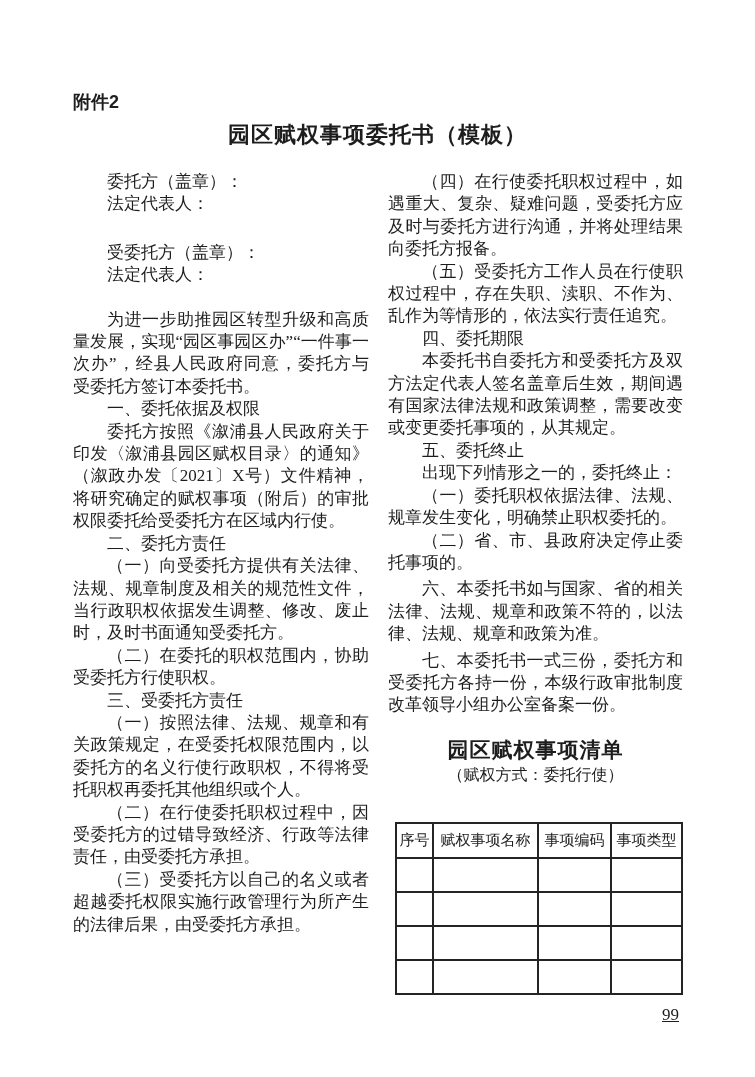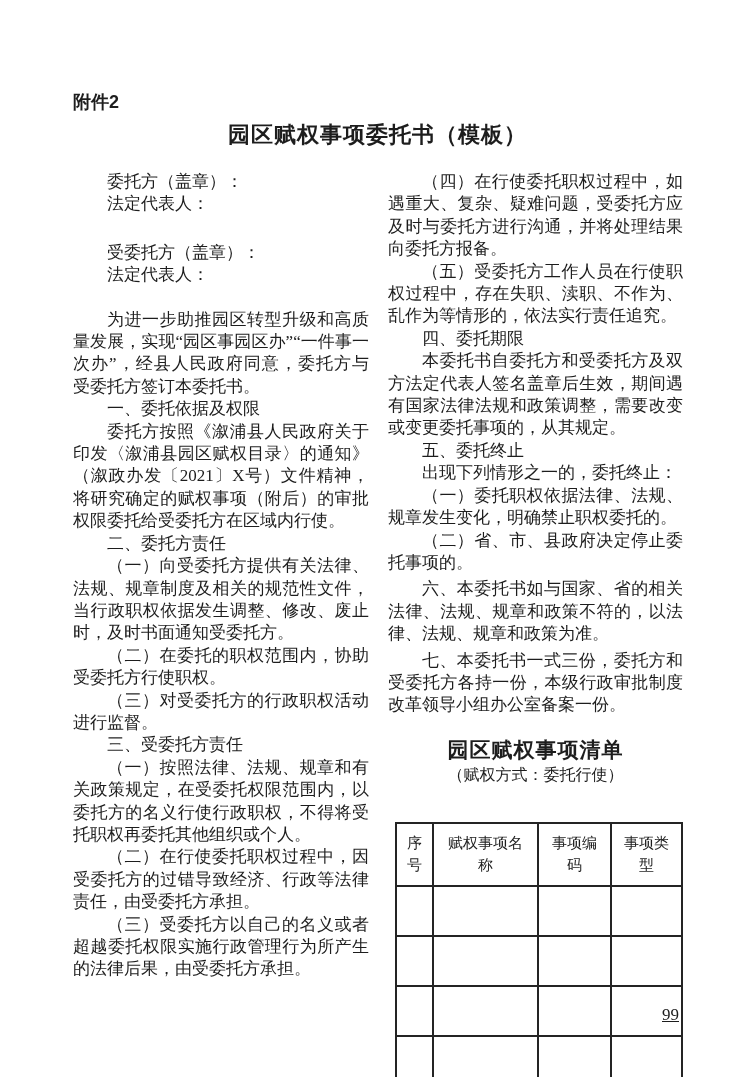--- a/index.html
+++ b/index.html
@@ -55,21 +55,21 @@
   }
 
   table.auth-table {
     border-collapse: collapse; table-layout: fixed;
     width: 286px; margin: 36px 0 0 7px;
   }
   .auth-table col.c1 { width: 37px; }
   .auth-table col.c2 { width: 105px; }
   .auth-table col.c3 { width: 73px; }
   .auth-table col.c4 { width: 71px; }
-  .auth-table th, .auth-table td { border: 2px solid #242424; padding: 8px; }
+  .auth-table th, .auth-table td { border: 2px solid #242424; padding: 0; }
   .auth-table th {
     height: 33px; font-size: 15px; font-weight: 400;
     text-align: center; vertical-align: middle;
   }
   .auth-table td { height: 32px; }
 
   .page-number {
     position: absolute; left: 662px; top: 1005px;
     font-size: 17px; line-height: 20px; text-decoration: underline;
   }
@@ -87,21 +87,20 @@
     <p class="line">委托方（盖章）：</p>
     <p class="line">法定代表人：</p>
     <p class="line gap-lg">受委托方（盖章）：</p>
     <p class="line">法定代表人：</p>
     <p class="gap-md">为进一步助推园区转型升级和高质量发展，实现“园区事园区办”“一件事一次办”，经县人民政府同意，委托方与受委托方签订本委托书。</p>
     <p class="heading">一、委托依据及权限</p>
     <p>委托方按照《溆浦县人民政府关于印发〈溆浦县园区赋权目录〉的通知》（溆政办发〔2021〕X号）文件精神，将研究确定的赋权事项（附后）的审批权限委托给受委托方在区域内行使。</p>
     <p class="heading">二、委托方责任</p>
     <p>（一）向受委托方提供有关法律、法规、规章制度及相关的规范性文件，当行政职权依据发生调整、修改、废止时，及时书面通知受委托方。</p>
     <p>（二）在委托的职权范围内，协助受委托方行使职权。</p>
-    <p>（三）对受委托方的行政职权活动进行监督。</p>
     <p class="heading">三、受委托方责任</p>
     <p>（一）按照法律、法规、规章和有关政策规定，在受委托权限范围内，以委托方的名义行使行政职权，不得将受托职权再委托其他组织或个人。</p>
     <p>（二）在行使委托职权过程中，因受委托方的过错导致经济、行政等法律责任，由受委托方承担。</p>
     <p>（三）受委托方以自己的名义或者超越委托权限实施行政管理行为所产生的法律后果，由受委托方承担。</p>
   </div>
 
   <div class="col col-right">
     <p>（四）在行使委托职权过程中，如遇重大、复杂、疑难问题，受委托方应及时与委托方进行沟通，并将处理结果向委托方报备。</p>
     <p>（五）受委托方工作人员在行使职权过程中，存在失职、渎职、不作为、乱作为等情形的，依法实行责任追究。</p>
     <p class="heading">四、委托期限</p>

